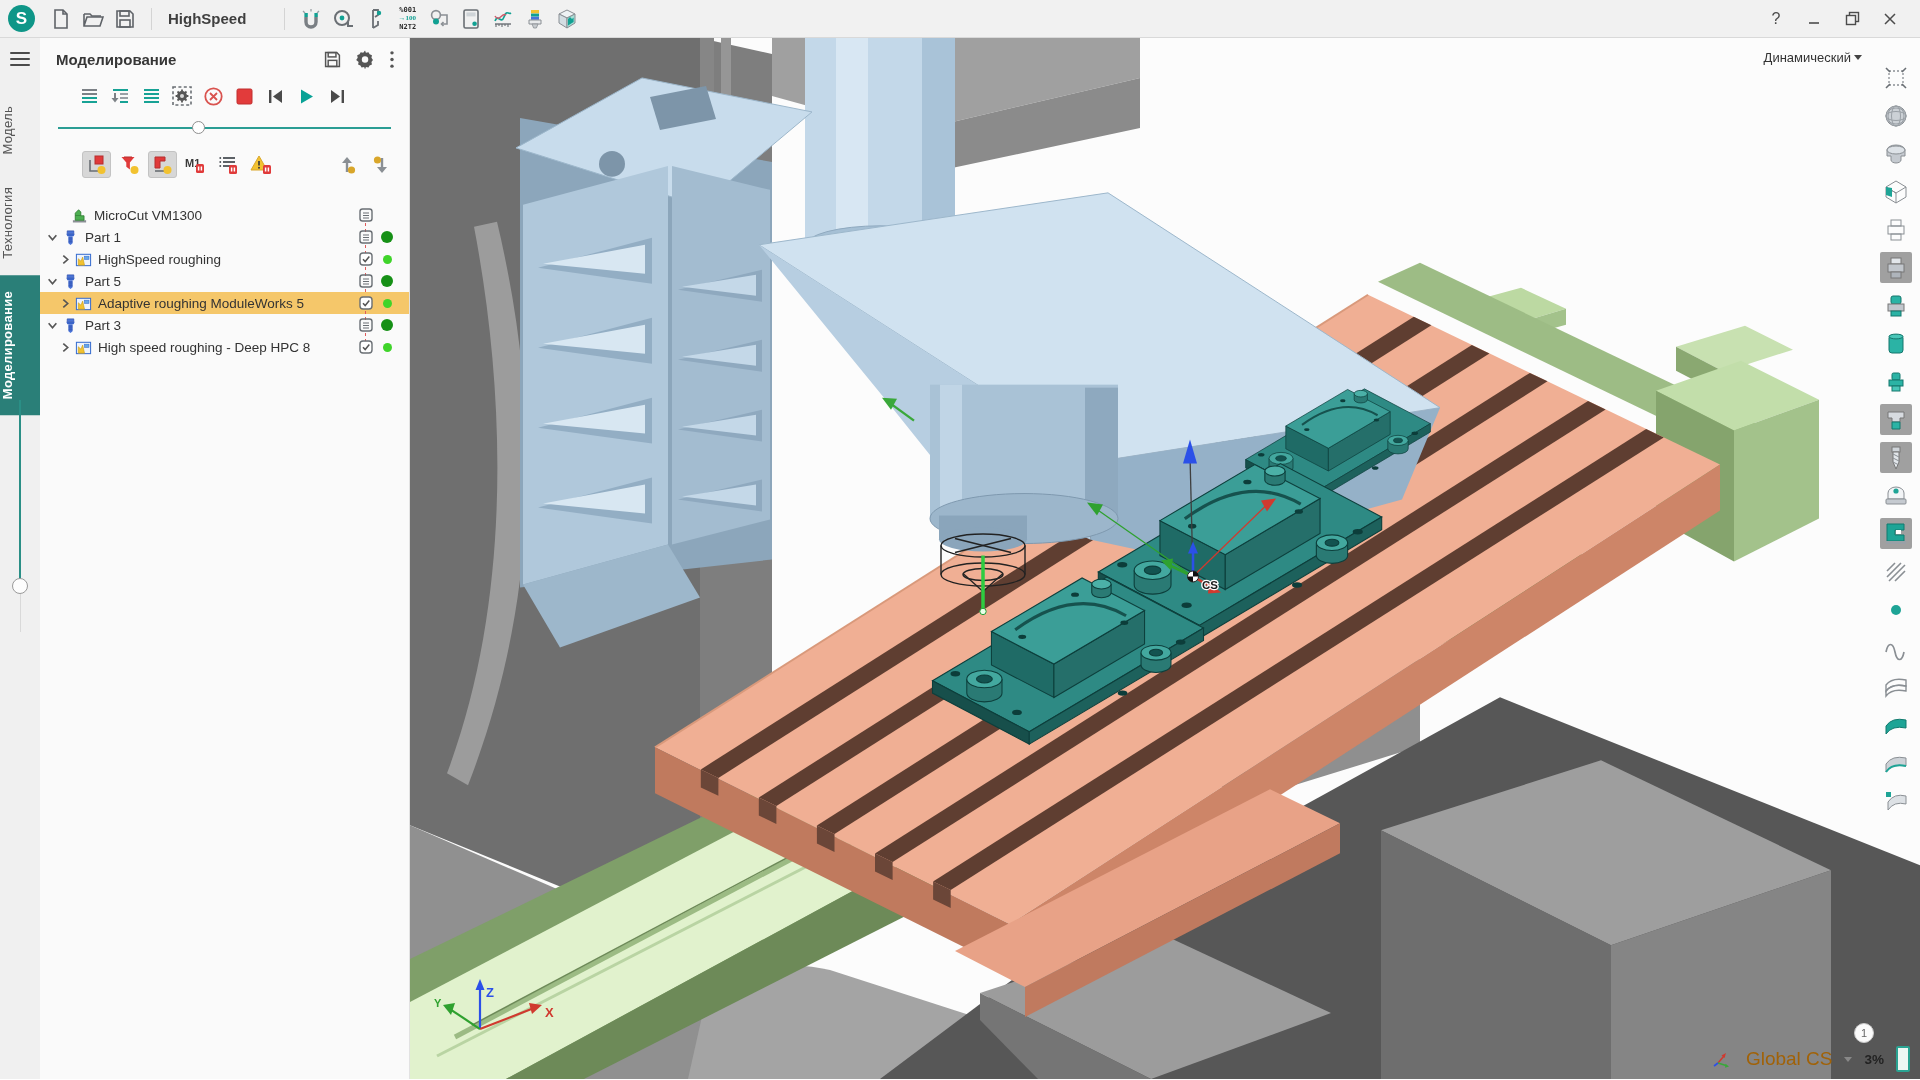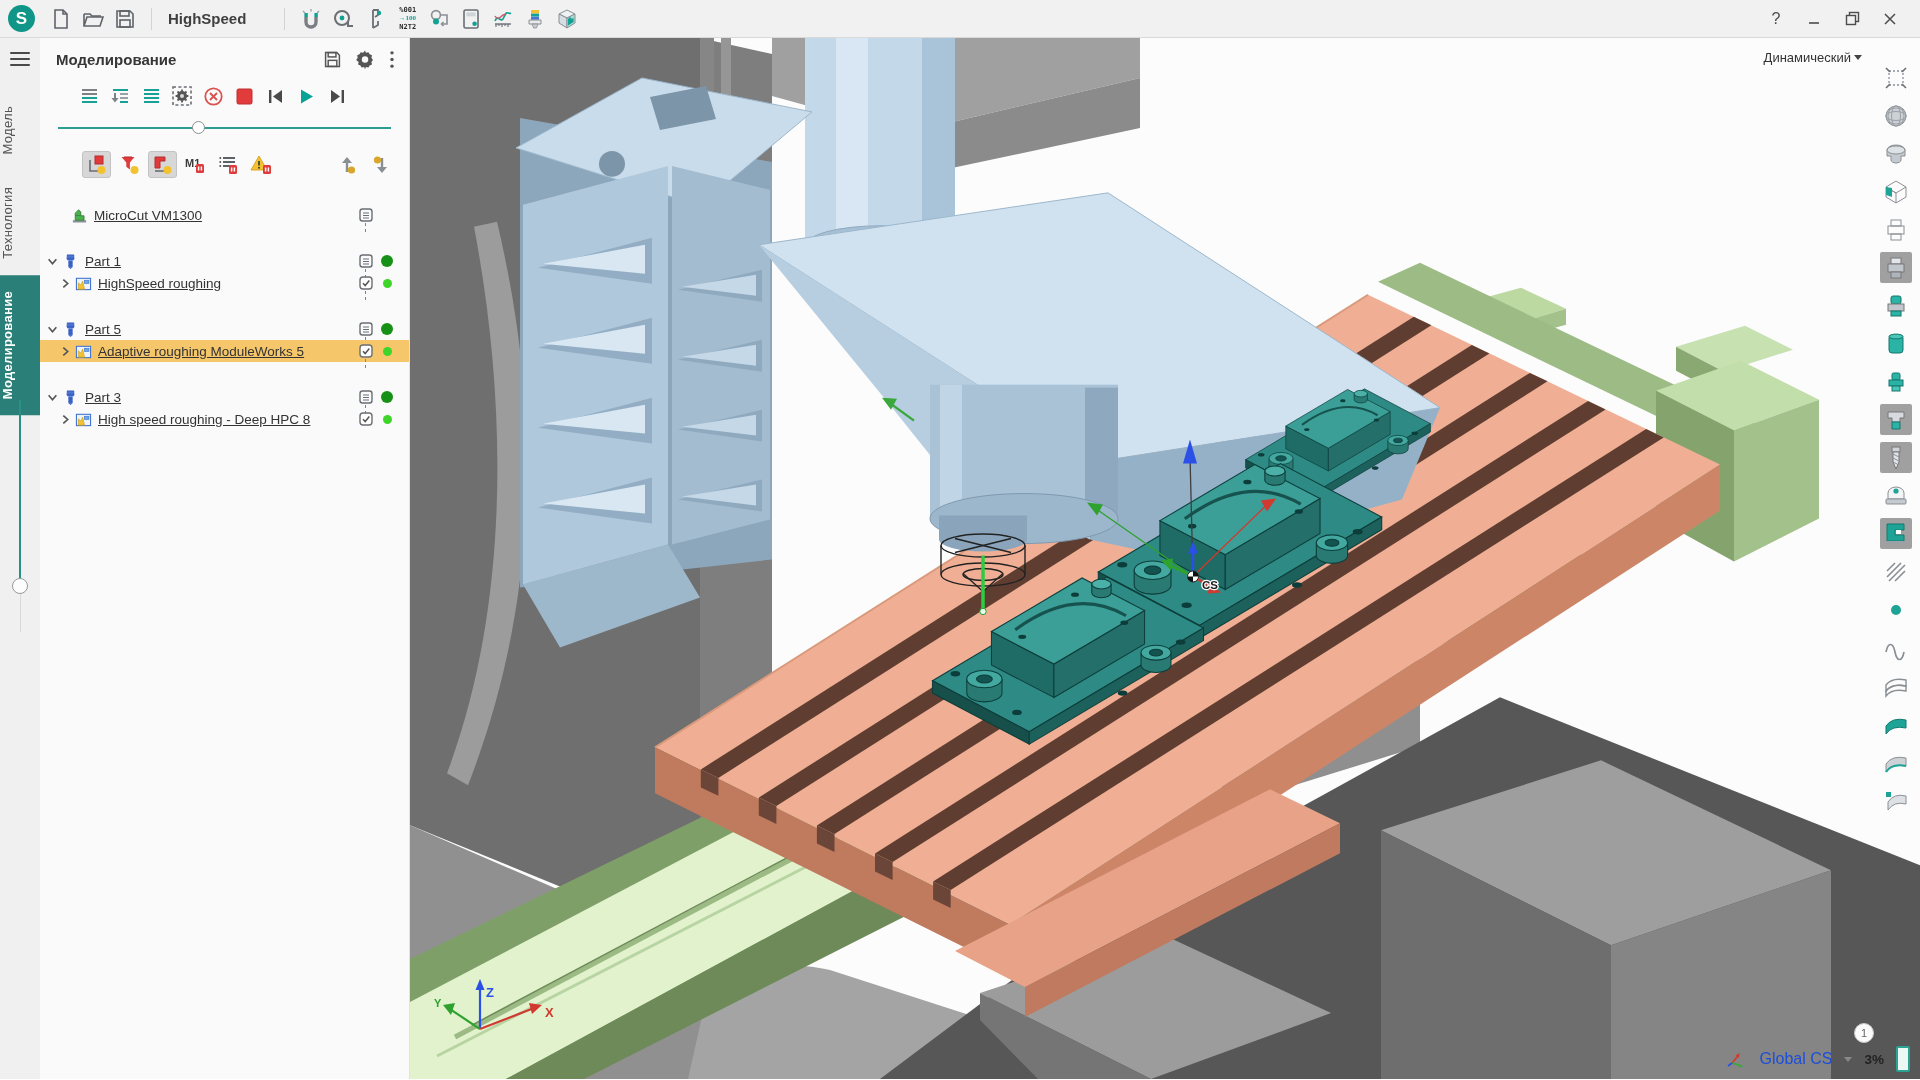--- a/index.html
+++ b/index.html
@@ -39,24 +39,24 @@
   .pb-btn { width:26px; height:26px; display:flex; align-items:center; justify-content:center; border-radius:3px; cursor:pointer; }
   .h-slider { position:relative; margin:12px 18px 0 18px; height:14px; }
   .h-slider .trk { position:absolute; top:6px; left:0; right:0; height:2.4px; background:#2a9d94; }
   .h-slider .knb { position:absolute; top:0; width:13px; height:13px; border-radius:50%; background:#fff; border:1.6px solid #8f8f8f; transform:translateX(-6px); }
   .f-row { display:flex; align-items:center; gap:4px; padding:16px 14px 0 42px; }
   .fbtn { width:29px; height:27px; display:flex; align-items:center; justify-content:center; border-radius:3px; cursor:pointer; }
   .fbtn.on { background:#d7d7d7; border:1px solid #c3c3c3; }
   .f-spacer { flex:1; }
 
   
-  .tree { margin-top:26px; font-size:13.5px; color:#333;text-decoration:underline; }
+  .tree { margin-top:26px; font-size:13.5px; color:#333; }
   .trow { display:flex; align-items:center; height:22px; padding-right:10px; position:relative; cursor:pointer; }
   .trow.lvl0 { padding-left:15px; }
-  .trow.lvl1 { padding-left:6px;margin-top:24px; }
+  .trow.lvl1 { padding-left:6px; }
   .trow.lvl2 { padding-left:19px; }
   .trow.selected { background:#f5c76a; }
   .chev { width:13px; height:13px; flex:0 0 13px; margin-right:3px; display:flex; align-items:center; justify-content:center; }
   .chev svg { display:block; }
   .chev.col svg { transform:rotate(-90deg); }
   .ticon { width:17px; height:17px; flex:0 0 17px; margin-right:6px; }
   .ticon svg { display:none; width:17px; height:17px; }
   .ticon.t-machine .i-machine { display:block; }
   .ticon.t-part .i-part { display:block; }
   .ticon.t-operation .i-operation { display:block; }
@@ -75,21 +75,21 @@
   .viewport { flex:1; position:relative; overflow:hidden; background:#fdfdfd; }
   .scene { position:absolute; inset:0; width:100%; height:100%; }
   .viewmode { position:absolute; top:12px; right:58px; font-size:13px; color:#333; display:flex; align-items:center; gap:3px; cursor:pointer; }
   .caret { width:0; height:0; border-left:4px solid transparent; border-right:4px solid transparent; border-top:5px solid #444; }
 
   .rtb { position:absolute; top:24px; right:1px; width:46px; display:flex; flex-direction:column; align-items:center; gap:7px; }
   .rtb-btn { width:32px; height:31px; display:flex; align-items:center; justify-content:center; border-radius:2px; cursor:pointer; }
   .rtb-btn.sel { background:#a0a0a0; }
 
   .statusrow { position:absolute; right:10px; bottom:7px; display:flex; align-items:center; gap:12px; }
-  .statusrow .cs-lbl { font-size:16px; color:#1d4ed8; }
+  .statusrow .cs-lbl { font-size:19px; color:#a16207; }
   .statusrow .pct { font-size:13.5px; color:#222; font-weight:600; }
   .progressbox { width:14px; height:26px; border:2px solid #2aa392; border-radius:2px; background:#edf7f3; }
   .badge1 { position:absolute; right:46px; bottom:36px; width:20px; height:20px; border-radius:50%; background:#fbfbfb; border:1px solid #c9c9c9; color:#666; font-size:11px; display:flex; align-items:center; justify-content:center; }
 
   svg text { font-family:"Liberation Sans",sans-serif; }
 </style>
 </head>
 <body>
 
 <div class="titlebar">

